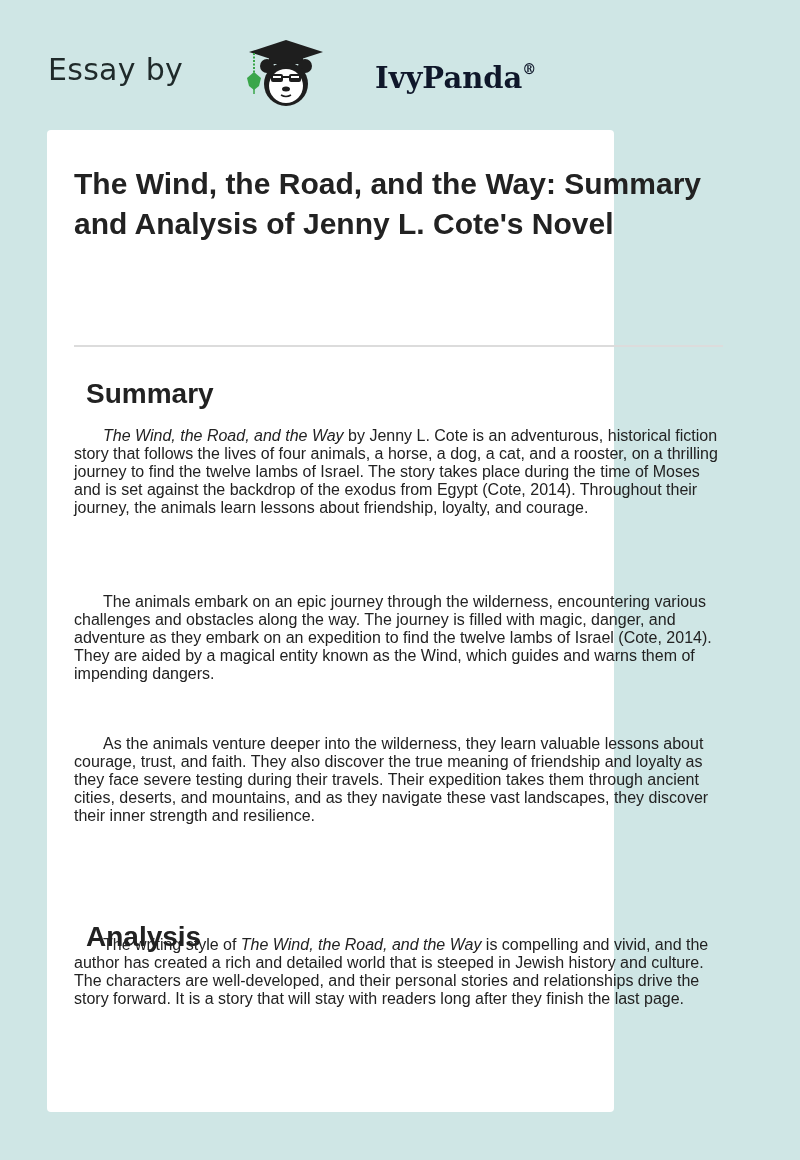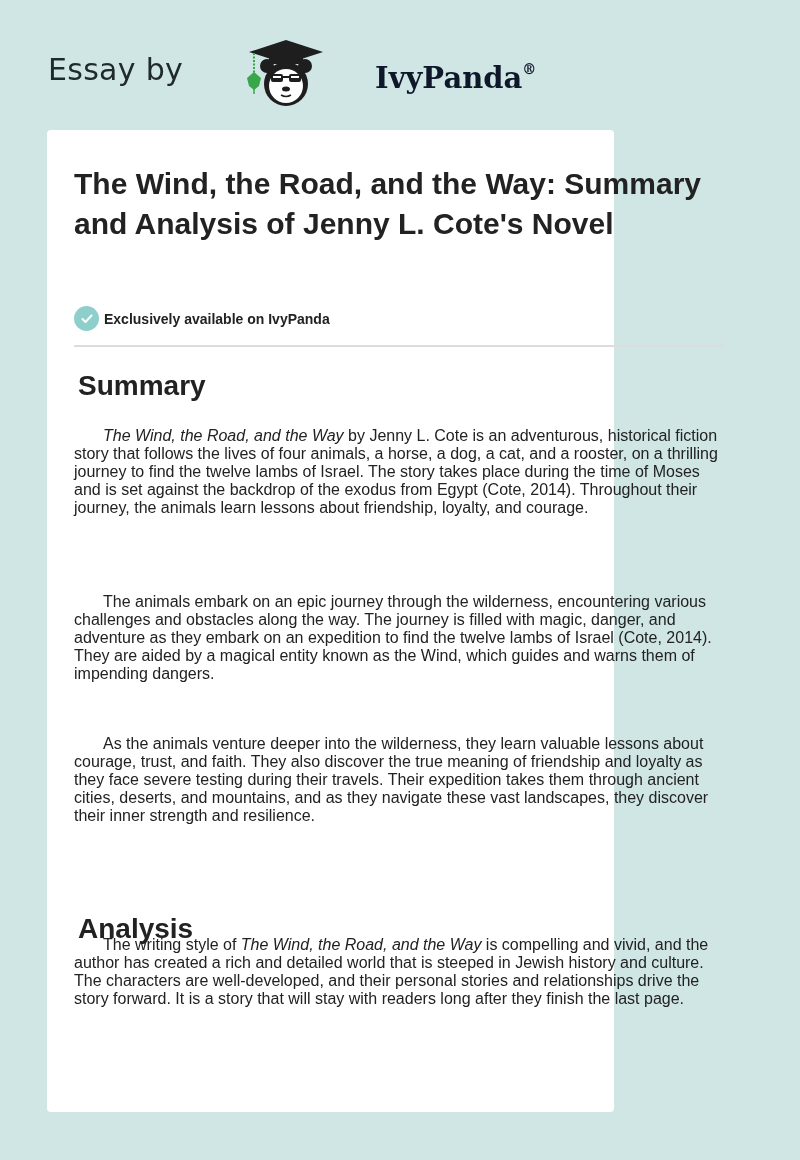--- a/index.html
+++ b/index.html
@@ -44,21 +44,21 @@
       width: 25px; height: 25px; border-radius: 50%;
       background: #8fcfcb; display: flex; align-items: center; justify-content: center;
       margin-right: 5px;
     }
     .exclusive-text { font-size: 14px; font-weight: bold; color: #222; }
     .divider {
       position: absolute; left: 27px; top: 215px; width: 649px; height: 2px;
       background: #dcdcdc;
     }
     .h2 {
-      position: absolute; left: 27px; margin: 4px;
+      position: absolute; left: 27px; margin: 12px;
       font-size: 28px; font-weight: bold; color: #222; text-align: center;
     }
     .para {
       position: absolute; left: 27px; width: 652px; margin: 0;
       font-size: 16px; line-height: 18px; color: #222; text-indent: 29px;
     }
     .para i { font-style: italic; }
   </style>
 </head>
 <body>
@@ -88,28 +88,20 @@
 
     <ellipse cx="45" cy="55" rx="4" ry="2.5" fill="#1e1e1e"></ellipse>
     <path d="M40,61 Q45,64 50,61" stroke="#1e1e1e" stroke-width="1.5" fill="none"></path>
   </svg>
   <span class="brand-name"><span>IvyPanda</span><sup>®</sup></span>
 </div>
 
 <div class="card">
   <h1 class="title">The Wind, the Road, and the Way: Summary and Analysis of Jenny L. Cote's Novel</h1>
 
-  <div class="exclusive">
-    <span class="check">
-      <svg width="12" height="10" viewBox="0 0 12 10">
-          <path d="M1.5,5 L4.5,8 L10.5,1.5" stroke="#ffffff" stroke-width="2" fill="none" stroke-linecap="round" stroke-linejoin="round"></path>
-        </svg>
-    </span>
-    <span class="exclusive-text">Exclusively available on IvyPanda</span>
-  </div>
 
   <div class="divider"></div>
 
   <h2 class="h2" style="top:236px">Summary</h2>
 
   <p class="para" style="top:297px"><i>The Wind, the Road, and the Way</i><span> by Jenny L. Cote is an adventurous, historical fiction story that follows the lives of four animals, a horse, a dog, a cat, and a rooster, on a thrilling journey to find the twelve lambs of Israel. The story takes place during the time of Moses and is set against the backdrop of the exodus from Egypt (Cote, 2014). Throughout their journey, the animals learn lessons about friendship, loyalty, and courage.</span></p>
 
   <p class="para" style="top:463px">The animals embark on an epic journey through the wilderness, encountering various challenges and obstacles along the way. The journey is filled with magic, danger, and adventure as they embark on an expedition to find the twelve lambs of Israel (Cote, 2014). They are aided by a magical entity known as the Wind, which guides and warns them of impending dangers.</p>
 
   <p class="para" style="top:605px">As the animals venture deeper into the wilderness, they learn valuable lessons about courage, trust, and faith. They also discover the true meaning of friendship and loyalty as they face severe testing during their travels. Their expedition takes them through ancient cities, deserts, and mountains, and as they navigate these vast landscapes, they discover their inner strength and resilience.</p>

